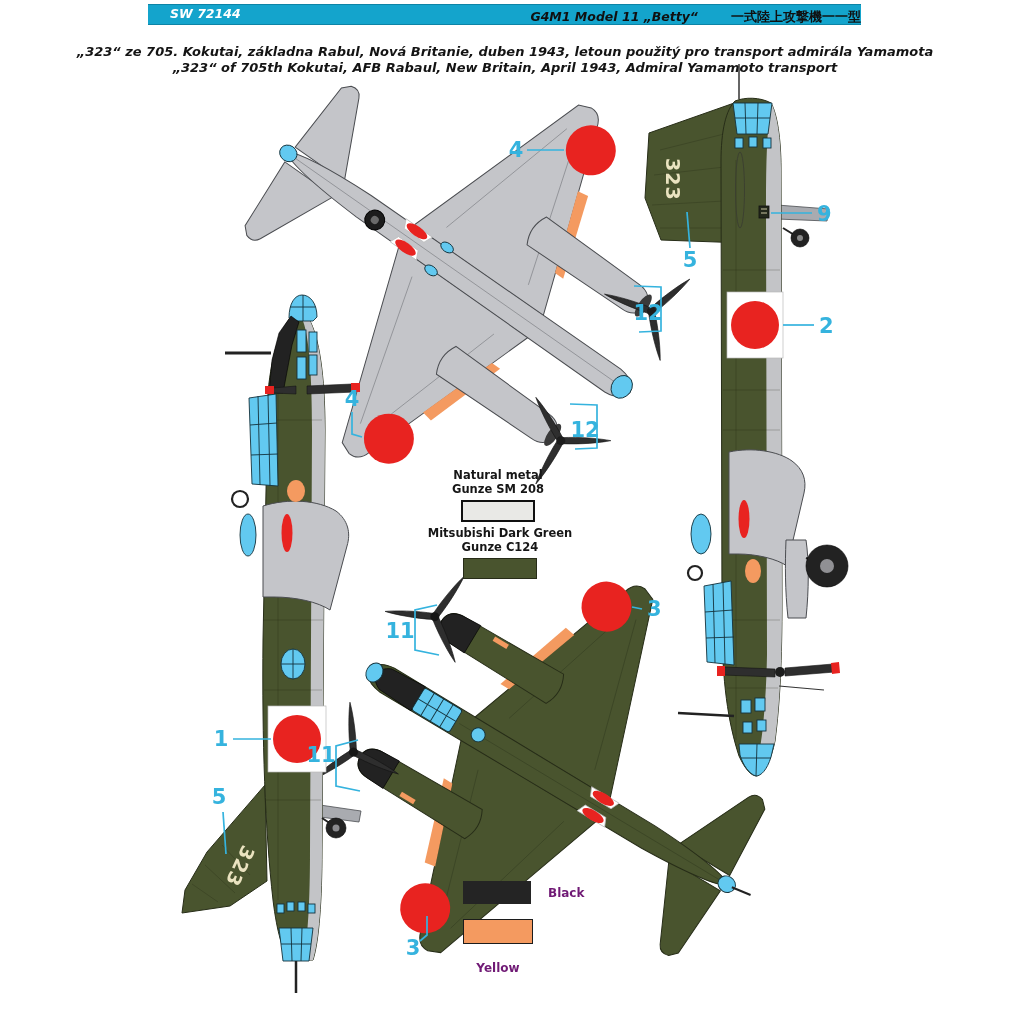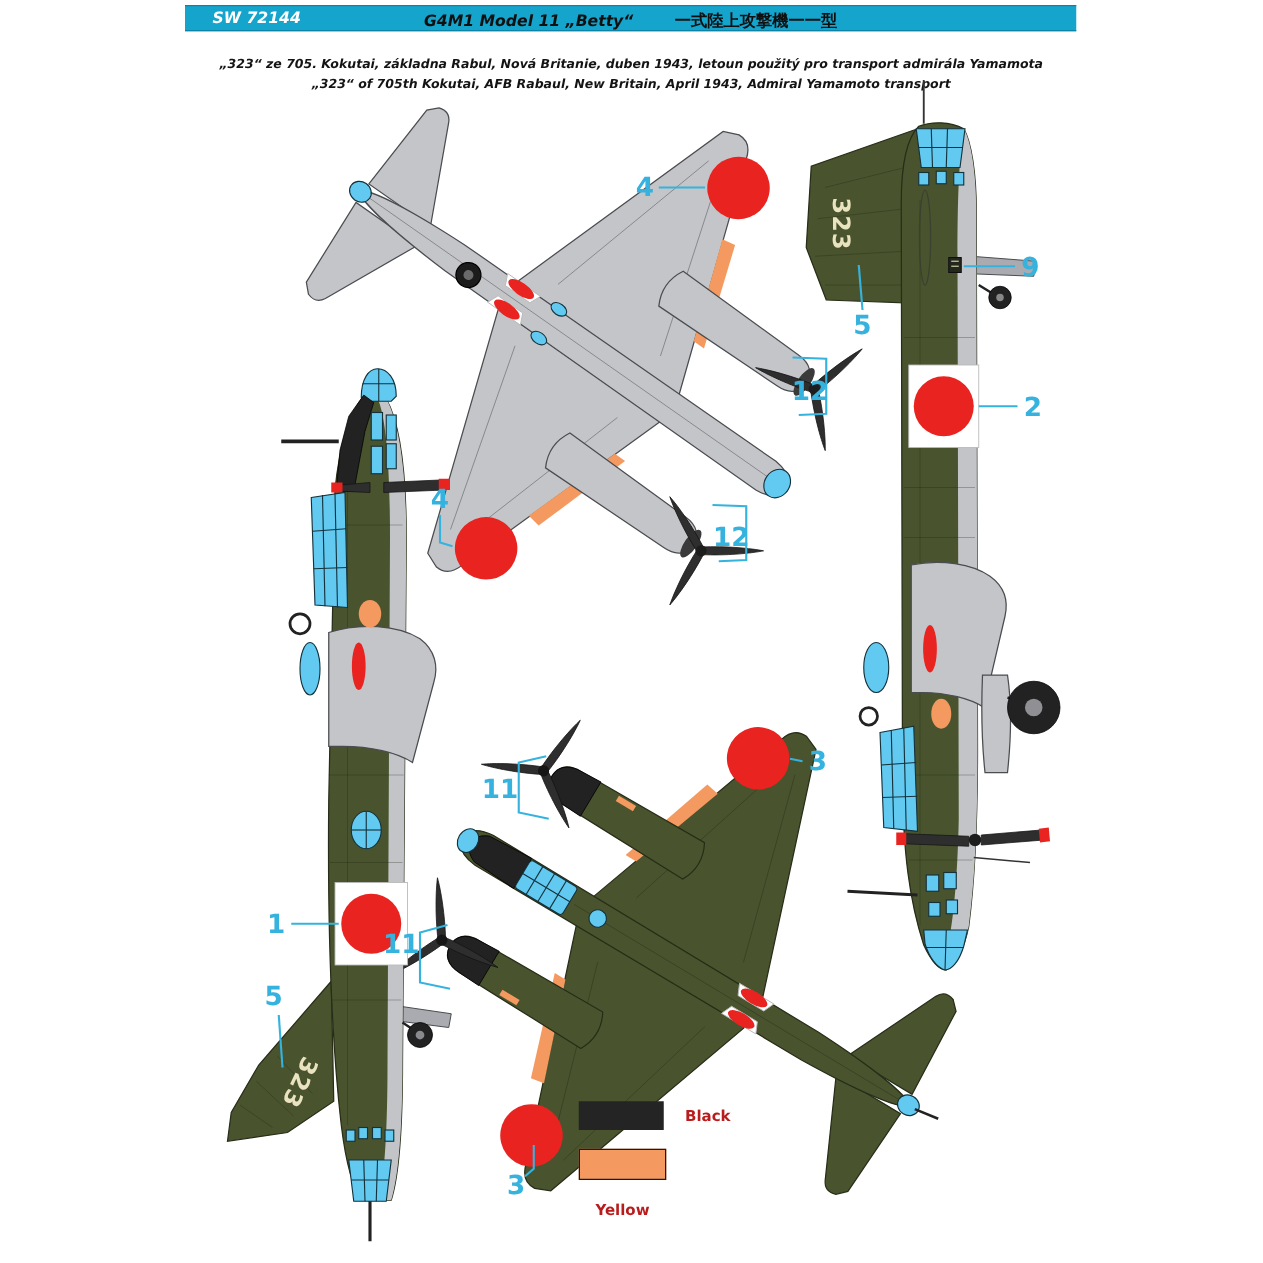--- a/index.html
+++ b/index.html
@@ -2,35 +2,35 @@
 <html style="--header-bar: #14a4cc; --callout: #35b3de; --glazing: #62c9f0; --metal: #c4c5c9; --metal-dark: #a9abb0; --dark-green: #49542e; --yellow-orange: #f49a60; --hinomaru-red: #e82320; --black-paint: #242424; --natural-metal: #e9e9e6; --cream: #eae3c0; --prop-dark: #2e2e2e; --outline: #4a4c50;"><head>
 <meta charset="utf-8">
 <style>
   html,body{margin:0;padding:0;background:#fff;}
   #sheet{position:relative;width:1010px;height:1010px;background:#fff;overflow:hidden;
          font-family:"DejaVu Sans","Liberation Sans",sans-serif;}
   
   #header-bar{position:absolute;left:148px;top:4px;width:713px;height:19px;
               background:var(--header-bar);border-top:1px solid #0d84a6;border-bottom:1px solid #0d84a6;}
   #product-code{position:absolute;left:22px;top:1px;color:#fff;font-size:12.5px;font-weight:bold;font-style:italic;}
-  #title-wrap{position:absolute;left:0;top:1px;width:100%;text-align:center;}
+  #title-wrap{position:absolute;left:0;top:1px;width:100%;text-align:right;}
   #title-wrap span{display:inline-block;color:#101010;}
   #kit-title{font-size:12.5px;font-weight:bold;font-style:italic;margin-right:28px;}
   #kit-title-jp{font-size:13px;font-weight:bold;}
   
   #subtitle{position:absolute;left:0;top:44px;width:100%;text-align:center;
-            font-size:10px;font-weight:bold;font-style:italic;color:#141414;line-height:16px;}
+            font-size:13px;font-weight:bold;font-style:italic;color:#141414;line-height:16px;}
   
   .legend-col{position:absolute;text-align:center;font-size:11.5px;font-weight:bold;color:#161616;line-height:14px;}
   .swatch{margin:4px auto 0 auto;}
   #legend-natural-metal{left:428px;top:468px;width:140px;}
   #legend-natural-metal .swatch{width:70px;height:18px;background:var(--natural-metal);border:2px solid #101010;}
   #legend-dark-green{left:418px;top:526px;width:164px;}
   #legend-dark-green .swatch{width:72px;height:19px;background:var(--dark-green);border:1px solid #272c18;}
-  .legend-row{position:absolute;display:flex;align-items:center;gap:17px;font-size:12px;font-weight:bold;color:#b91c1c;}
+  .legend-row{position:absolute;display:flex;align-items:center;gap:17px;font-size:12px;font-weight:bold;color:#701a75;}
   #legend-black{left:463px;top:881px;}
   #legend-black .swatch2{width:68px;height:23px;background:var(--black-paint);}
   #legend-yellow{left:463px;top:919px;flex-direction:column;}
   #legend-yellow .swatch2{width:68px;height:23px;background:var(--yellow-orange);border:1px solid #1c1c1c;}
   
   #art{position:absolute;left:0;top:0;}
   .metal{fill:var(--metal);stroke:var(--outline);stroke-width:1;}
   .metal2{fill:var(--metal-dark);stroke:var(--outline);stroke-width:0.8;}
   .green{fill:var(--dark-green);stroke:#272d18;stroke-width:1;}
   .glz{fill:var(--glazing);stroke:#14323c;stroke-width:0.9;}
@@ -397,20 +397,30 @@
     <g>
       <polyline class="lead" points="437,605 415,610 415,650 439,655"></polyline>
       <text class="num" x="400" y="638" text-anchor="middle">11</text>
     </g>
     <g>
       <polyline class="lead" points="358,740 336,746 336,786 360,791"></polyline>
       <text class="num" x="321" y="762" text-anchor="middle">11</text>
     </g>
   </svg>
 
+  <div id="legend-natural-metal" class="legend-col">
+    <div>Natural metal</div>
+    <div>Gunze SM 208</div>
+    <div class="swatch"></div>
+  </div>
+  <div id="legend-dark-green" class="legend-col">
+    <div>Mitsubishi Dark Green</div>
+    <div>Gunze C124</div>
+    <div class="swatch"></div>
+  </div>
   <div id="legend-black" class="legend-row">
     <div class="swatch2"></div>
     <span>Black</span>
   </div>
   <div id="legend-yellow" class="legend-row">
     <div class="swatch2"></div>
     <span>Yellow</span>
   </div>
 
 </div>

